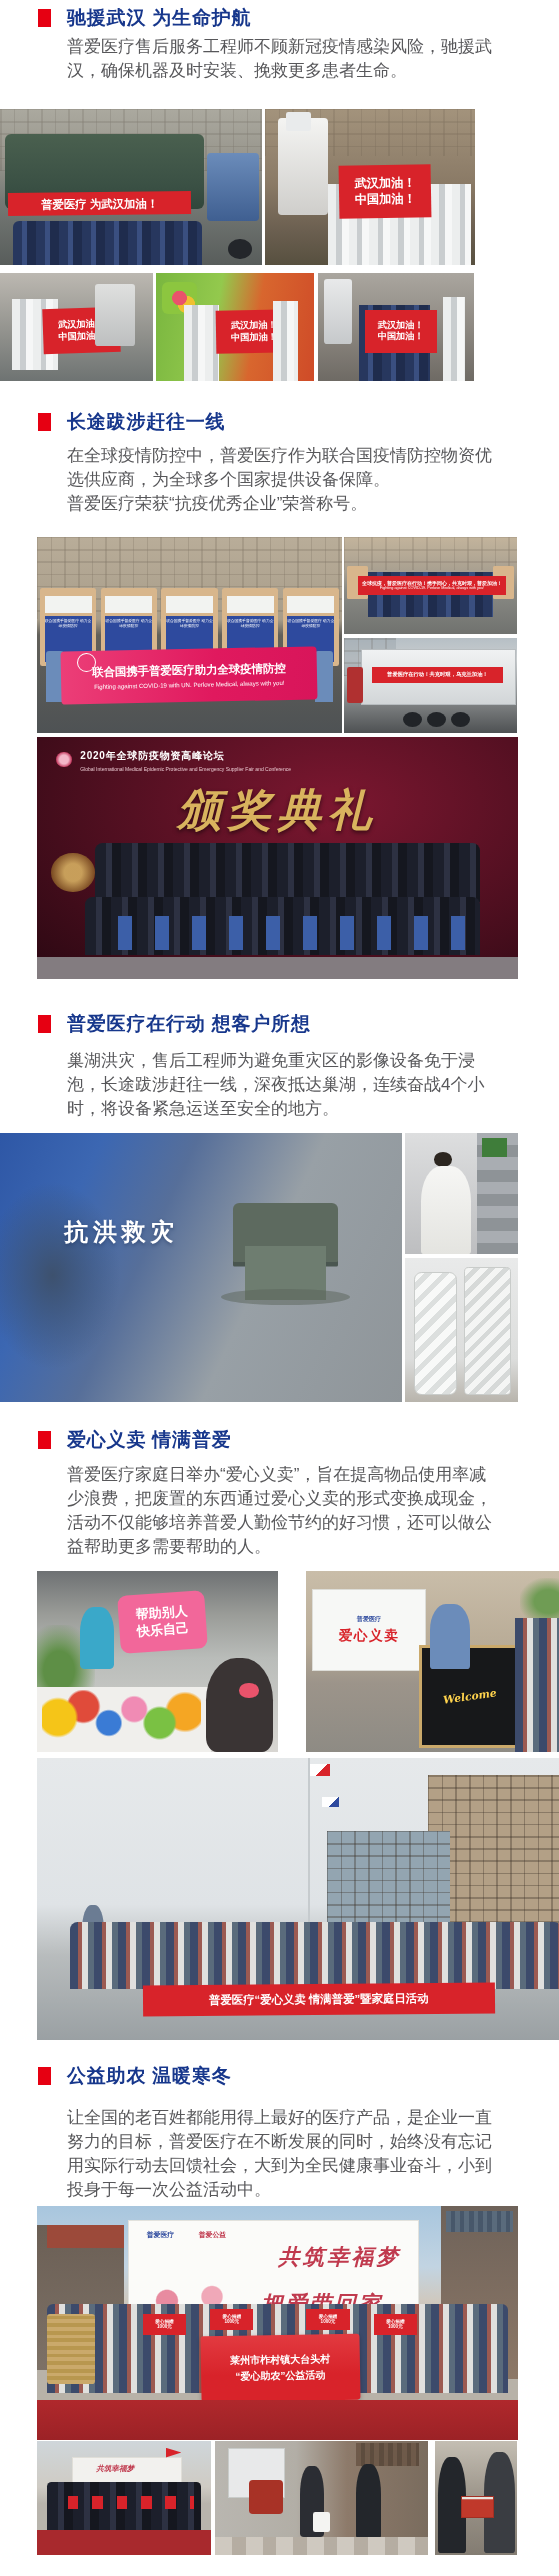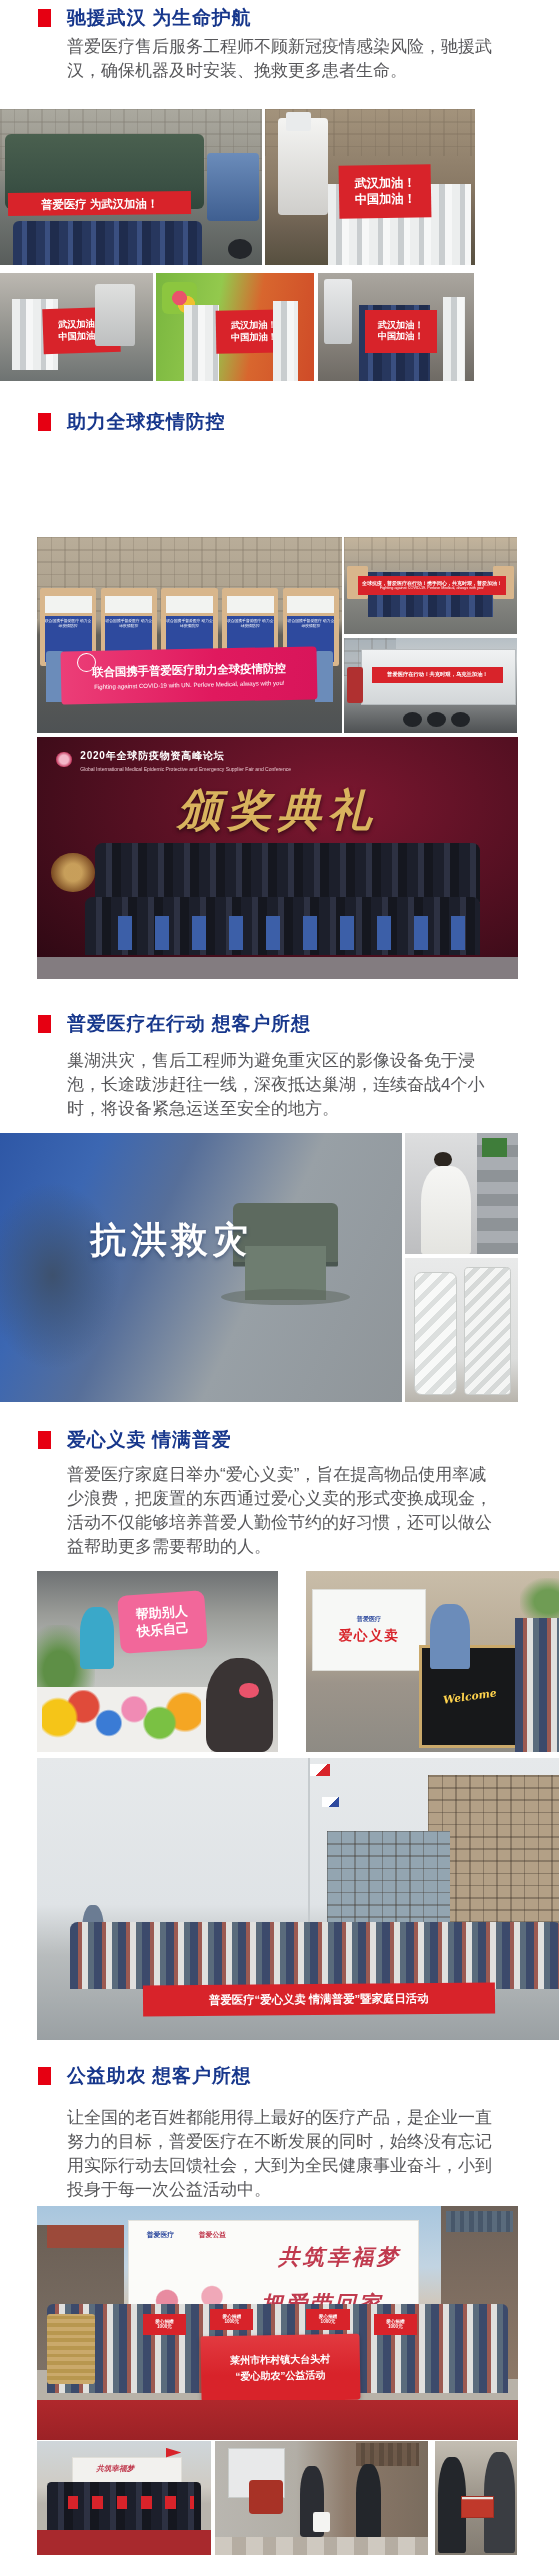--- a/index.html
+++ b/index.html
@@ -77,22 +77,24 @@
     <div class="abs crowd-n" style="left:26%;top:30%;width:46%;height:70%;"></div>
     <div class="rb abs" style="left:30%;top:34%;width:46%;height:40%;font-size:9.2px;">
       <span>武汉加油！</span>
       <span>中国加油！</span>
     </div>
     <div class="abs crowd-w" style="left:80%;top:22%;width:14%;height:78%;"></div>
   </div>
 
   <div class="sec-head" style="top:411px">
     <div class="bullet"></div>
-    <h2 class="sec-title">助力全球疫情防控</h2>
-  </div>
+    <h2 class="sec-title">长途跋涉赶往一线</h2>
+  </div>
+  <div class="sec-body" style="top:444px">在全球疫情防控中，普爱医疗作为联合国疫情防控物资优选供应商，为全球多个国家提供设备保障。
+普爱医疗荣获“抗疫优秀企业”荣誉称号。</div>
 
   <div class="photo" style="left:37px;top:537px;width:305px;height:196px;background:linear-gradient(180deg,#b9ad99 0%,#a89d8a 42%,#62605a 50%,#4e5254 100%);">
     <div class="abs winGrid" style="left:0;top:0;width:100%;height:42%;opacity:.4"></div>
     <div class="abs" style="left:1%;top:26%;width:98%;height:40%;display:flex;gap:4.6px;">
       <div style="flex:1;background:#d8b68c;border-radius:2.3px;position:relative;">
         <div style="position:absolute;left:8%;top:10%;width:84%;height:22%;background:#f2f3f1;"></div>
         <div style="position:absolute;left:8%;top:36%;width:84%;height:56%;background:#2e4a9e;color:#fff;font-size:3.8px;text-align:center;overflow:hidden;padding-top:1.5px;">联合国携手普爱医疗 助力全球疫情防控</div>
       </div>
       <div style="flex:1;background:#d8b68c;border-radius:2.3px;position:relative;">
         <div style="position:absolute;left:8%;top:10%;width:84%;height:22%;background:#f2f3f1;"></div>
@@ -159,21 +161,21 @@
     <div class="bullet"></div>
     <h2 class="sec-title">普爱医疗在行动 想客户所想</h2>
   </div>
   <div class="sec-body" style="top:1049px">巢湖洪灾，售后工程师为避免重灾区的影像设备免于浸泡，长途跋涉赶往一线，深夜抵达巢湖，连续奋战4个小时，将设备紧急运送至安全的地方。</div>
 
   <div class="photo" style="left:0;top:1133px;width:402px;height:269px;background:linear-gradient(115deg,#2e57a6 0%,#3c67b2 20%,rgba(64,94,150,.75) 38%,#98a0a6 62%,#8f9599 100%),#99a1a5;">
     <div class="abs" style="left:-4%;top:18%;width:34%;height:70%;background:radial-gradient(ellipse,#3d516e 0%,rgba(61,81,110,0) 70%);"></div>
     <div class="abs" style="left:58%;top:26%;width:26%;height:22%;background:#5d6a5f;border-radius:6.1px 6.1px 1.5px 1.5px;box-shadow:0 4.6px 0 #4a5650;"></div>
     <div class="abs" style="left:61%;top:42%;width:20%;height:20%;background:#6e7d70;"></div>
     <div class="abs" style="left:55%;top:58%;width:32%;height:6%;background:rgba(90,100,90,.5);border-radius:50%;"></div>
-    <div class="abs" style="left:16%;top:31%;font-size:36px;font-weight:700;color:#fff;letter-spacing:4.6px;text-shadow:0 1.5px 3.8px rgba(30,50,90,.5);margin-left:26px;">抗洪救灾</div>
+    <div class="abs" style="left:16%;top:31%;font-size:24px;font-weight:700;color:#fff;letter-spacing:4.6px;text-shadow:0 1.5px 3.8px rgba(30,50,90,.5);">抗洪救灾</div>
   </div>
 
   <div class="photo" style="left:405px;top:1133px;width:113px;height:121px;background:linear-gradient(180deg,#dddedf 0%,#bdbec0 100%);">
     <div class="abs" style="right:0;top:0;width:36%;height:100%;background:repeating-linear-gradient(180deg,#a9adb2 0 12.2px,#8e9397 12.2px 24.4px);"></div>
     <div class="abs" style="right:10%;top:4%;width:22%;height:16%;background:#3f7d3a;"></div>
     <div class="abs" style="left:26%;top:16%;width:16%;height:12%;background:#2c2620;border-radius:50%;"></div>
     <div class="abs" style="left:14%;top:27%;width:44%;height:73%;background:linear-gradient(180deg,#f6f6f4,#e4e4e0);border-radius:40% 40% 3.1px 3.1px;"></div>
   </div>
 
   <div class="photo" style="left:405px;top:1258px;width:113px;height:144px;background:linear-gradient(180deg,#e9eaea 0%,#dcdddc 70%,#b8b4ac 100%);">
@@ -227,21 +229,21 @@
     <div class="abs" style="left:51%;top:14%;width:17px;height:10px;background:linear-gradient(135deg,#fff 60%,#2e4a9e 60%);"></div>
     <div class="abs" style="left:8%;top:52%;width:4%;height:22%;background:#6b7c93;border-radius:40% 40% 3.1px 3.1px;"></div>
     <div class="abs crowd-mix" style="left:6%;top:58%;width:88%;height:24%;border-radius:7.6px 7.6px 0 0;"></div>
     <div class="rb abs" style="left:19%;bottom:9%;width:63%;height:11%;font-size:11.4px;transform:rotate(-.5deg);">
       <span>普爱医疗“爱心义卖 情满普爱”暨家庭日活动</span>
     </div>
   </div>
 
   <div class="sec-head" style="top:2065px">
     <div class="bullet"></div>
-    <h2 class="sec-title">公益助农 想客户所想</h2>
+    <h2 class="sec-title">公益助农 温暖寒冬</h2>
   </div>
   <div class="sec-body" style="top:2106px">让全国的老百姓都能用得上最好的医疗产品，是企业一直努力的目标，普爱医疗在不断发展的同时，始终没有忘记用实际行动去回馈社会，大到为全民健康事业奋斗，小到投身于每一次公益活动中。</div>
 
   <div class="photo" style="left:37px;top:2206px;width:481px;height:234px;background:linear-gradient(180deg,#a8c6de 0%,#c2d4e2 26%,#cfc9c0 40%,#b8b2a8 60%);">
     <div class="abs" style="left:0;top:8%;width:18%;height:62%;background:linear-gradient(180deg,#6b5f55,#7d7166);"></div>
     <div class="abs" style="left:2%;top:8%;width:16%;height:10%;background:#9c4a3a;"></div>
     <div class="abs" style="right:0;top:0;width:16%;height:74%;background:linear-gradient(180deg,#6e6259,#8d7867);"></div>
     <div class="abs" style="right:1%;top:2%;width:14%;height:9%;background:repeating-linear-gradient(90deg,#5a6b7c 0 4.6px,#47576a 4.6px 9.2px);"></div>
     <div class="abs" style="left:19%;top:6%;width:60%;height:50%;background:#fbfbf9;border:0.8px solid #e2e2dd;">
       <div style="position:absolute;left:6%;top:8%;font-size:6.9px;color:#2e4a9e;font-weight:700;">普爱医疗</div>

